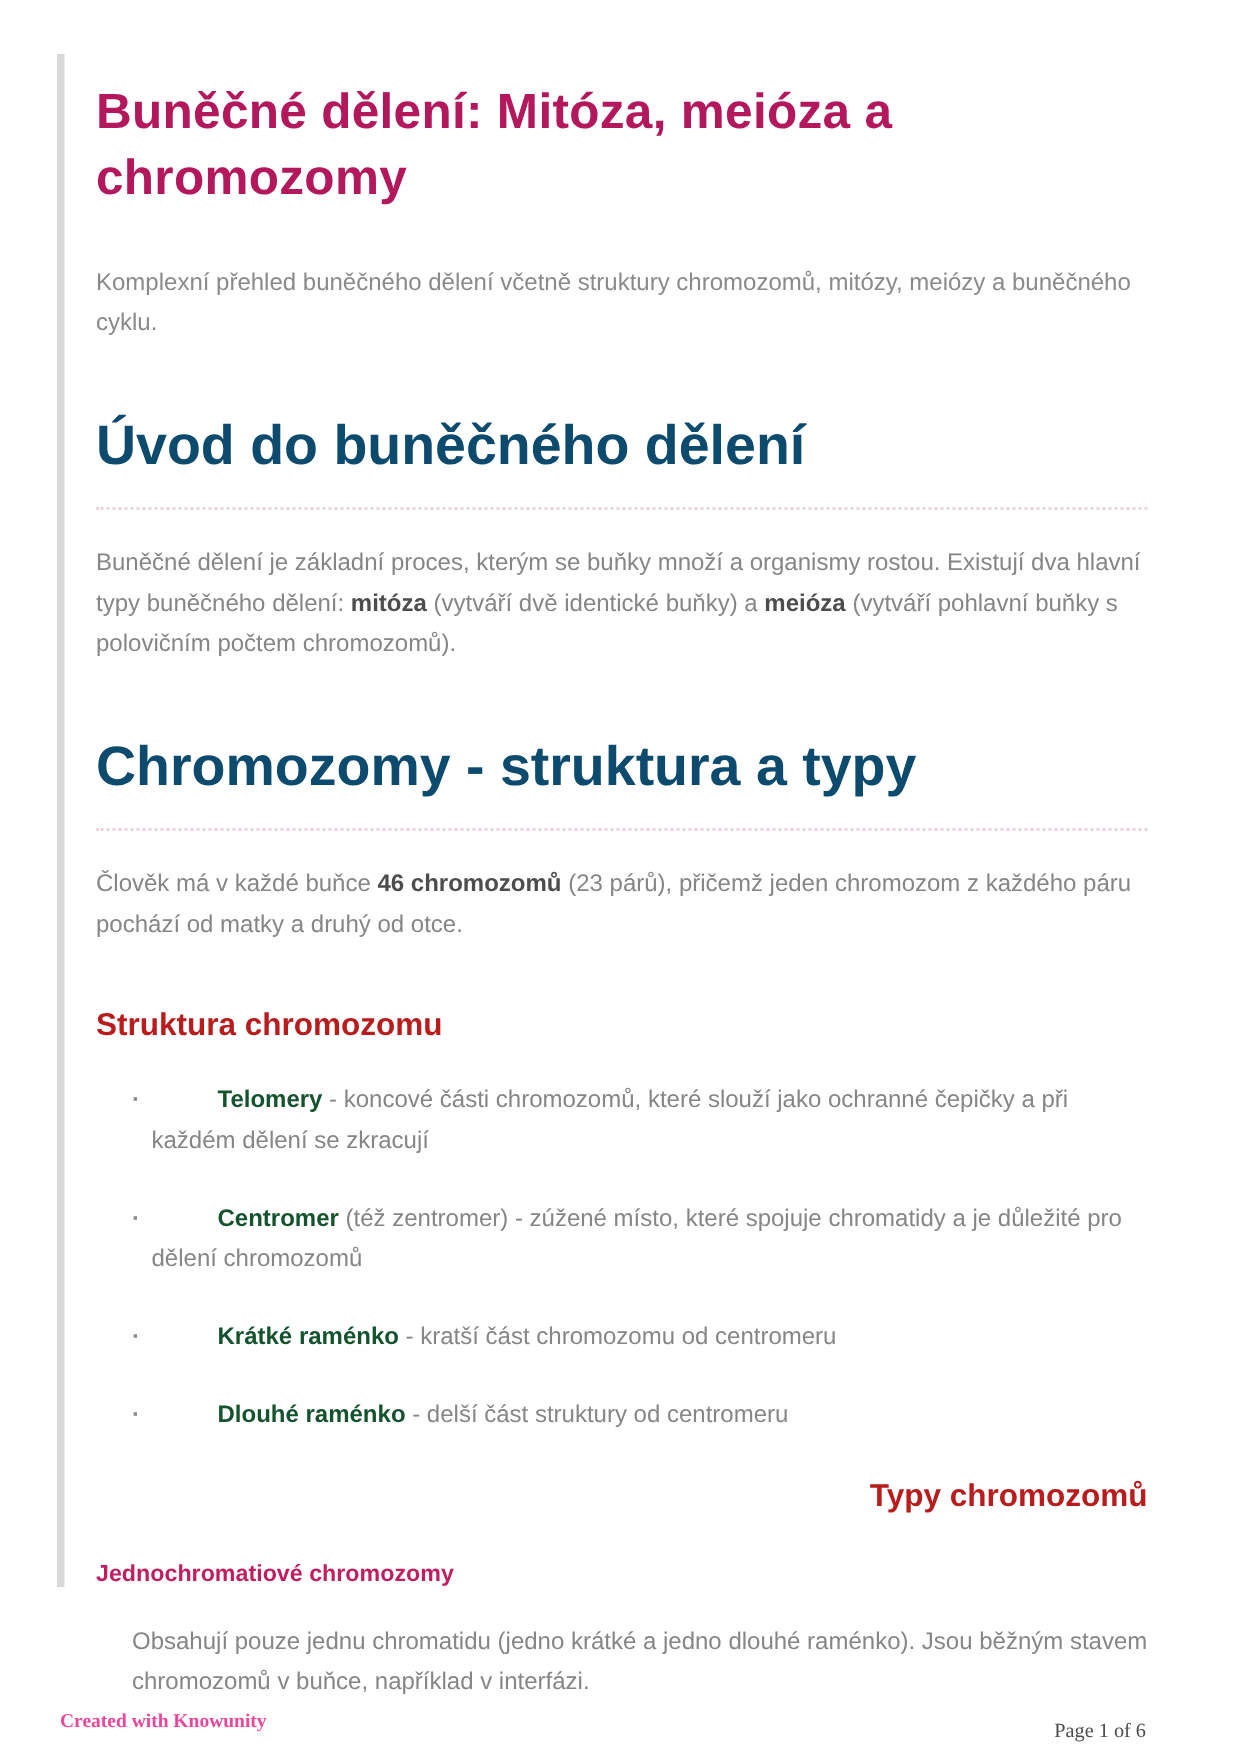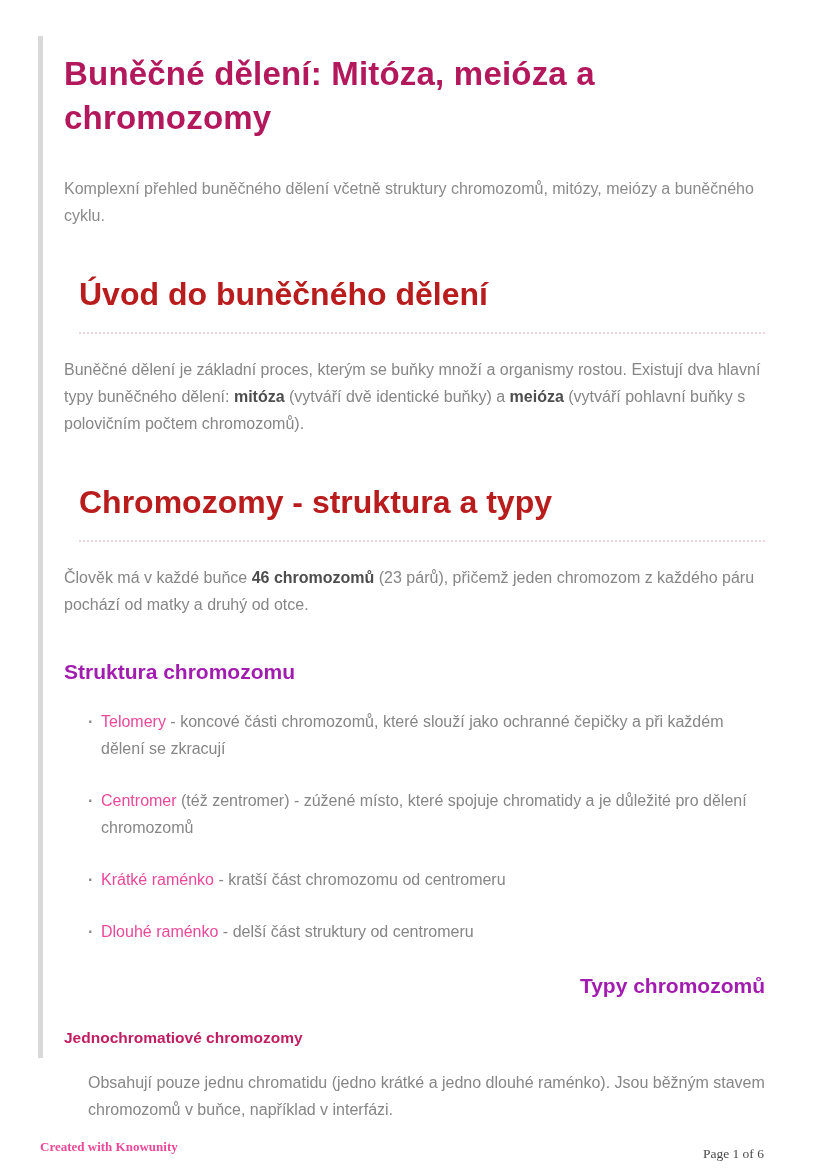--- a/index.html
+++ b/index.html
@@ -34,60 +34,60 @@
     color: #b3175c;
     letter-spacing: 0.2px;
   }
   p.subtitle {
     margin: 36px 0 0 0;
     font-size: 16px;
     line-height: 1.7;
     color: #8a8a8a;
   }
   h2.section-heading {
-    margin: 46px 0 0 15px;
+    margin: 46px 0 0 0;
     padding-bottom: 18px;
-    font-size: 32px;
+    font-size: 37px;
     line-height: 1.2;
     font-weight: bold;
-    color: #b91c1c;
+    color: #0c4a6e;
     border-bottom: 2px dotted #ecd3de;
   }
   p.body {
     margin: 22px 0 0 0;
     font-size: 16px;
     line-height: 1.7;
     color: #868686;
   }
   strong.dark { color: #4d4d4d; font-weight: bold; text-align: center; }
   h3.sub-heading {
     margin: 40px 0 0 0;
     font-size: 21px;
     line-height: 1.3;
     font-weight: bold;
-    color: #a21caf;
+    color: #b91c1c;
   }
   .bullet-list { margin-top: 24px; }
   .bullet {
     position: relative;
     margin: 0 0 26px 24px;
     padding-left: 13px;
     font-size: 16px;
     line-height: 1.65;
     color: #868686;
   }
   .bullet::before {
     content: "\00B7";
     position: absolute;
     left: 0;
     top: 0;
     color: #8a8a8a;
     font-weight: bold;
   }
-  .bullet .term { color: #ec4899; font-weight: normal; }
+  .bullet .term { color: #14532d; font-weight: bold; margin-left: 44px; }
   h4.minor-heading {
     margin: 28px 0 0 0;
     font-size: 15.5px;
     line-height: 1.4;
     font-weight: bold;
     color: #c01e61;
   }
   p.indent { margin-left: 24px; margin-top: 20px; }
   .footer-left {
     position: absolute;

